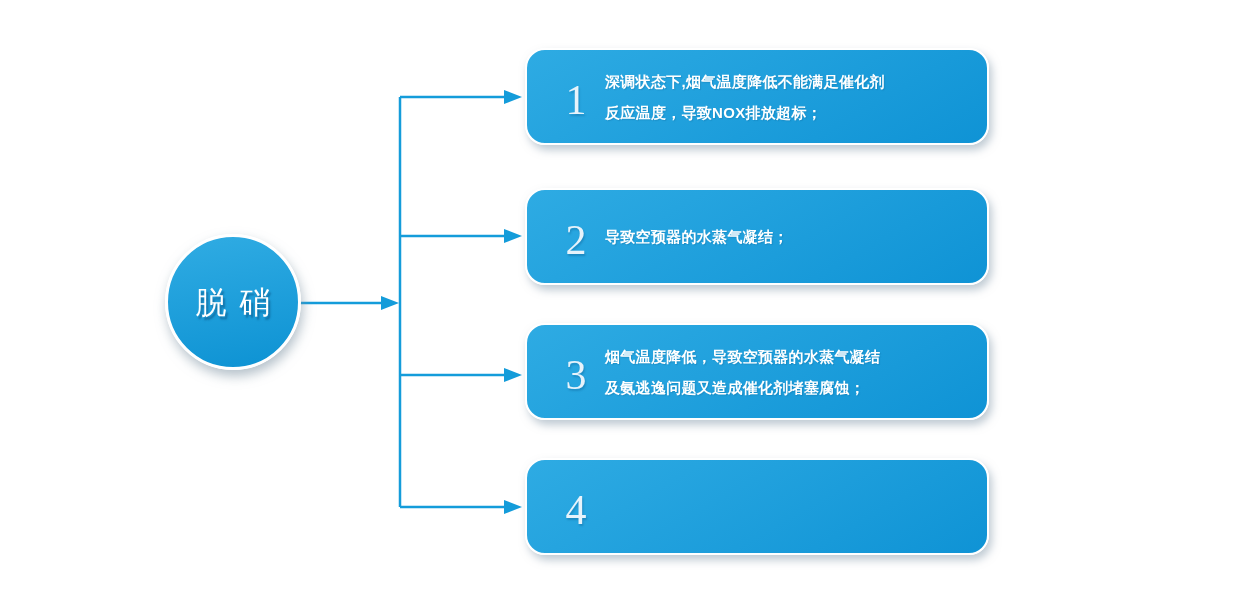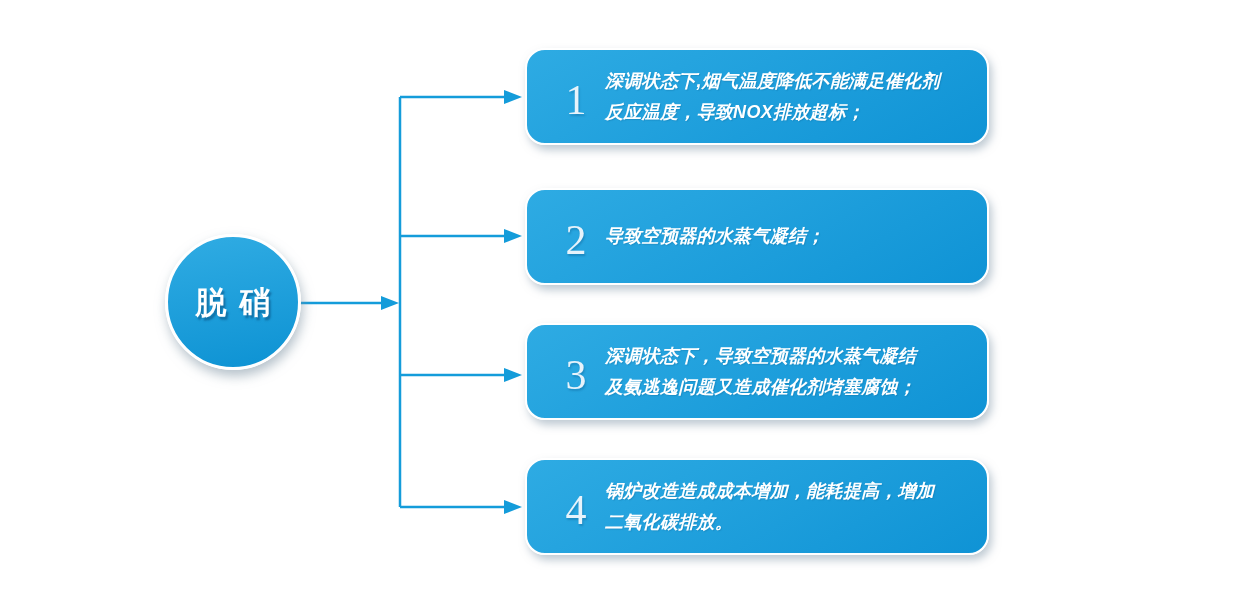--- a/index.html
+++ b/index.html
@@ -34,21 +34,21 @@
     box-shadow: 2px 6px 12px rgba(120, 142, 158, 0.55);
     z-index: 2;
     display: flex;
     flex-direction: column;
     align-items: center;
     justify-content: center;
   }
   .hub-line {
     color: var(--text-on-blue, #ffffff);
     font-size: 31px;
-    font-weight: bold;
+    font-weight: normal;
     line-height: 37px;
     letter-spacing: 13px;
     padding-left: 13px; 
     text-shadow: 2px 3px 2px rgba(8, 74, 122, 0.55);
     white-space: nowrap;
   }
   .card {
     position: absolute;
     left: 525px;
     width: 464px;
@@ -73,27 +73,26 @@
     font-family: "Liberation Serif", serif;
     font-size: 42px;
     line-height: 42px;
     color: var(--number-color, #e7f3fb);
     text-shadow: 1px 2px 2px rgba(8, 74, 122, 0.3);
     margin-top: 6px;
     margin-right: 10px;
   }
   .card-text {
     color: var(--text-on-blue, #ffffff);
-    font-size: 18px;
+    font-size: 15px;
     font-weight: bold;
     line-height: 31px;
     letter-spacing: 0.3px;
     white-space: pre-line;
     text-shadow: 1px 1px 1px rgba(10, 90, 140, 0.25);
-    font-style: italic;
   }
 </style>
 </head>
 <body>
 
 <div class="canvas">
 
   <svg class="connectors" width="1240" height="600" viewBox="0 0 1240 600">
     <g stroke="#149cda" stroke-width="2.5" fill="none">
       <path d="M 296 303 H 382"></path>
@@ -122,23 +121,21 @@
 反应温度，导致NOX排放超标；</div>
   </div>
 
   <div class="card card-2">
     <div class="card-num">2</div>
     <div class="card-text">导致空预器的水蒸气凝结；</div>
   </div>
 
   <div class="card card-3">
     <div class="card-num">3</div>
-    <div class="card-text">深调状态下，导致空预器的水蒸气凝结
+    <div class="card-text">烟气温度降低，导致空预器的水蒸气凝结
 及氨逃逸问题又造成催化剂堵塞腐蚀；</div>
   </div>
 
   <div class="card card-4">
     <div class="card-num">4</div>
-    <div class="card-text">锅炉改造造成成本增加，能耗提高，增加
-二氧化碳排放。</div>
   </div>
 
 </div>
 
 </body></html>

